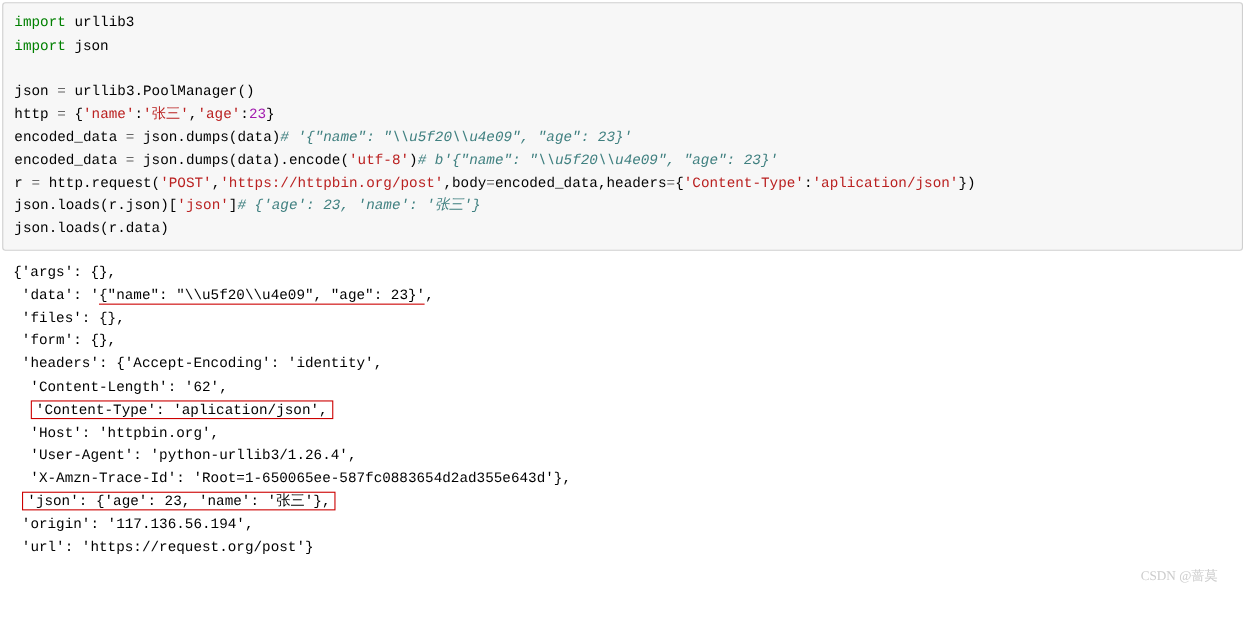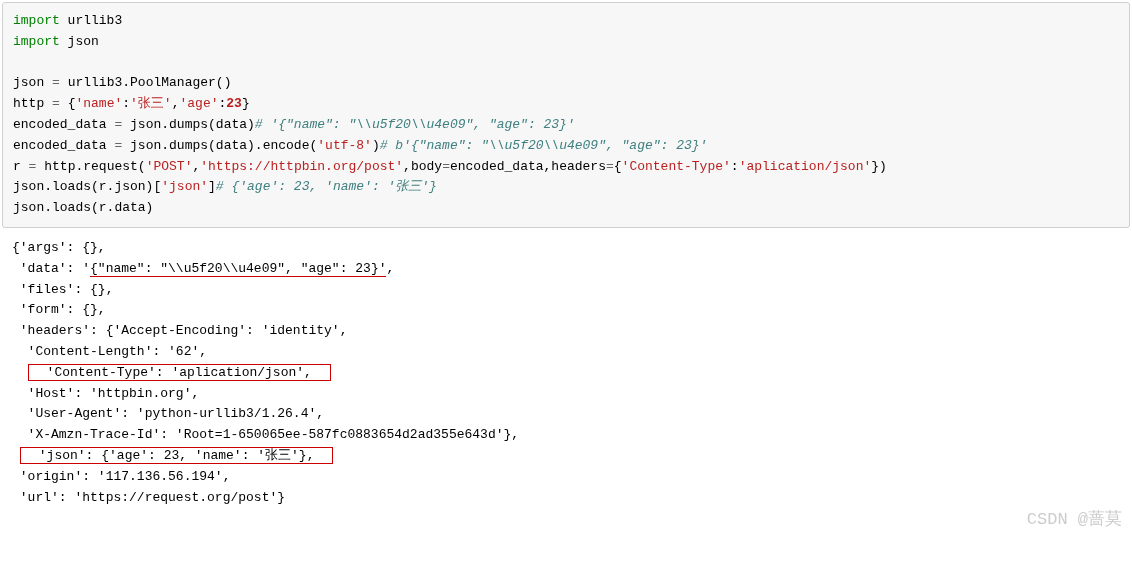--- a/index.html
+++ b/index.html
@@ -24,38 +24,38 @@
     background: #fff;
     padding: 8px 10px;
     margin: 2px;
     white-space: pre-wrap;
     font-family: Consolas, "Courier New", monospace;
     position: relative;
   }
   .kw { color: #008000; font-weight: normal; }
   .op { color: #666; }
   .str { color: #ba2121; }
-  .num { color: #b91c1c; font-weight: bold; }
+  .num { color: #a21caf; }
   .cmt { color: #408080; font-style: italic; }
   .red-underline {
     border-bottom: 1px solid #c00;
     padding-bottom: 0px;
   }
   .red-box {
     border: 1px solid #c00;
-    padding: 0 18px;
+    padding: 0 4px;
     text-align: center;
   }
   .watermark {
     position: absolute;
-    right: 8px;
+    right: 23px;
     bottom: 4px;
-    font-size: 17px;
+    font-size: 12px;
     color: #ccc;
-    font-family: Liberation Mono, monospace;
+    font-family: Liberation Serif, serif;
   }
 </style>
 </head>
 <body>
 
 <div class="code-cell"><span class="kw">import</span><span> urllib3</span>
 <span class="kw">import</span><span> json</span>
 
 <span>json </span><span class="op">=</span><span> urllib3.PoolManager()</span>
 <span>http </span><span class="op">=</span><span> {</span><span class="str">'name'</span><span>:</span><span class="str">'张三'</span><span>,</span><span class="str">'age'</span><span>:</span><span class="num">23</span><span>}</span>

